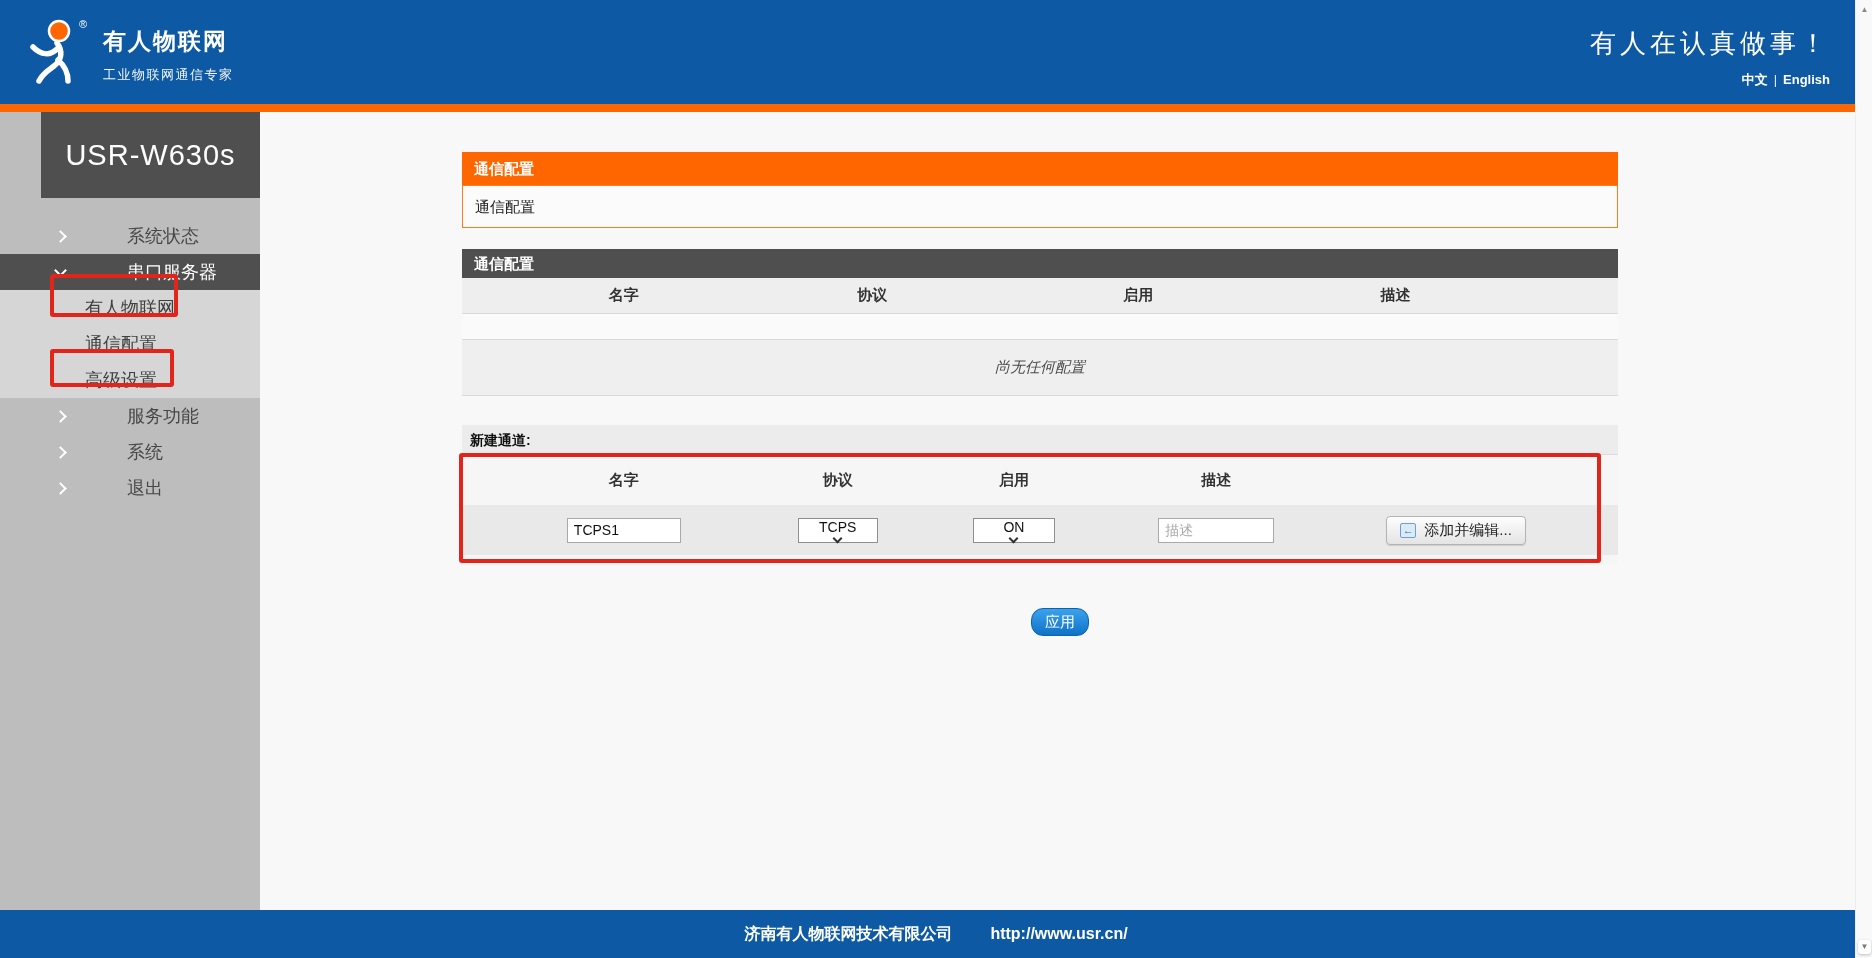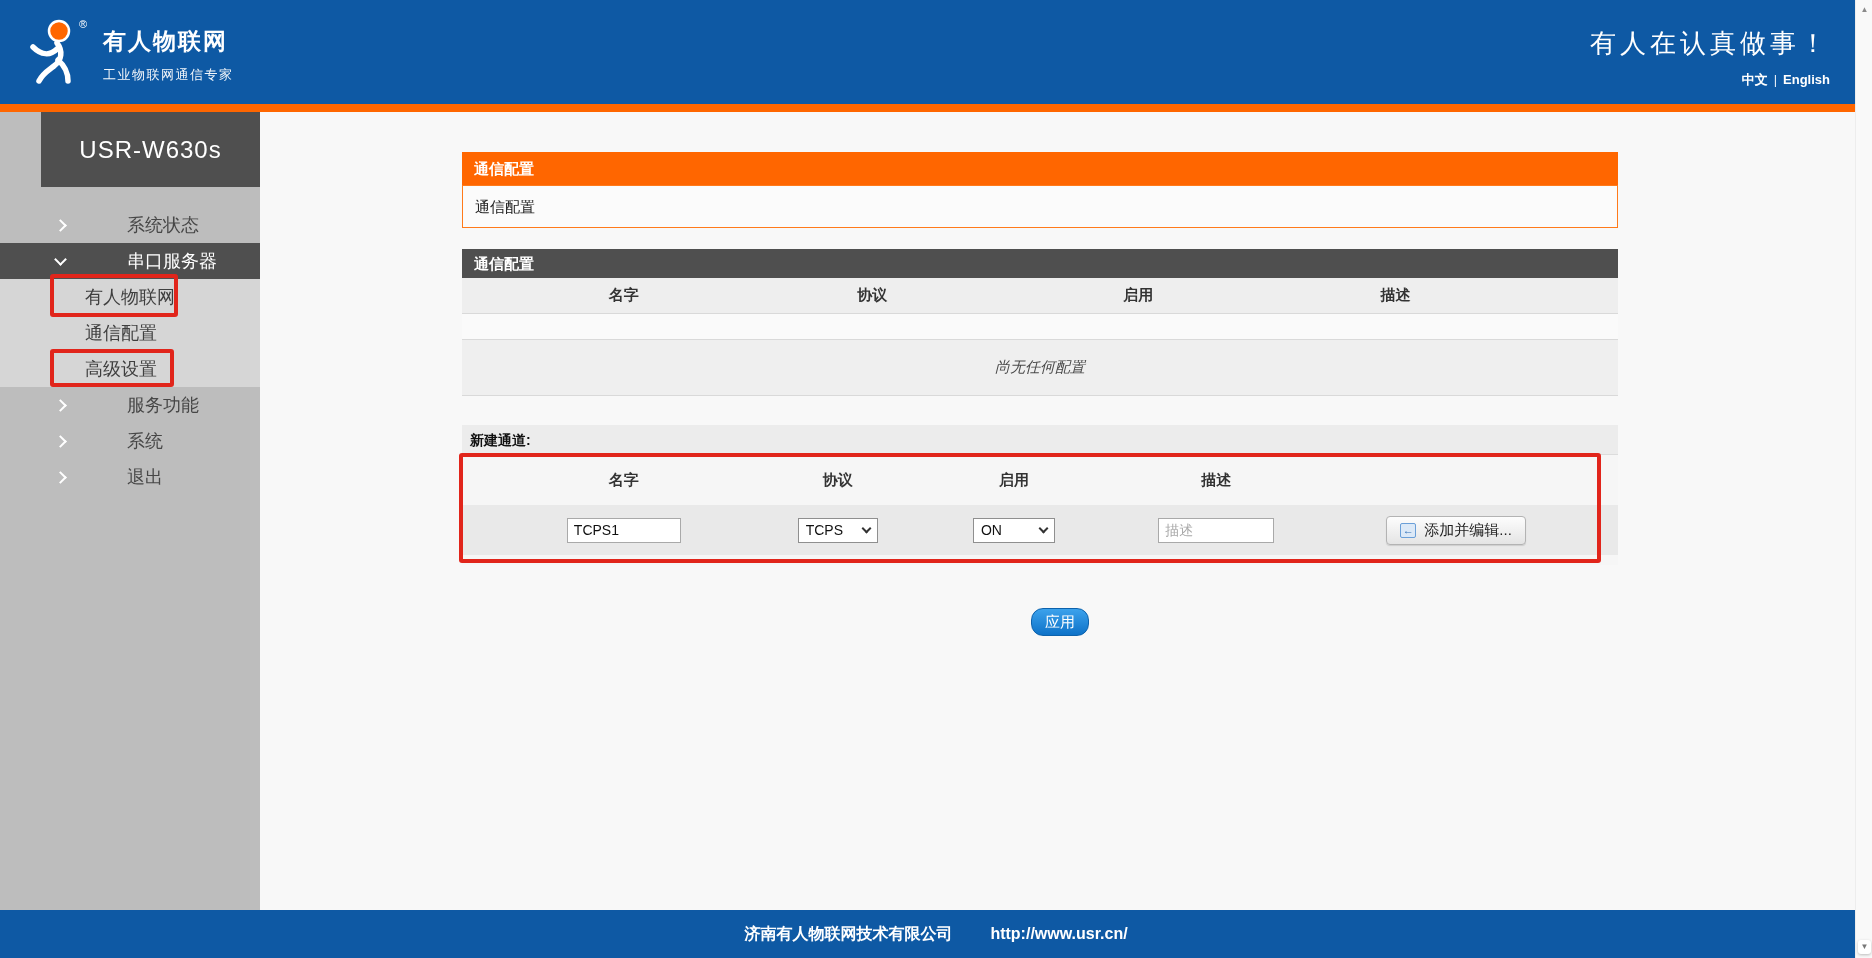--- a/index.html
+++ b/index.html
@@ -16,21 +16,21 @@
   .brand-title { font-size:23px; font-weight:bold; letter-spacing:2px; }
   .brand-sub { margin-top:9px; font-size:13px; letter-spacing:1.5px; opacity:.95; }
   .head-right { position:absolute; right:42px; top:0; height:104px; text-align:right; color:#fff; }
   .slogan { margin-top:26px; font-size:26px; letter-spacing:4px; }
   .langbar { margin-top:10px; font-size:13px; font-weight:bold; }
   .langbar span { cursor:pointer; }
   .lang-div { margin:0 6px; font-weight:normal; opacity:.9; }
 
   
   .sidebar { position:absolute; left:0; top:112px; width:260px; height:798px; background:#bdbdbd; }
-  .side-title { height:75px; background:#4f4f4f; color:#fff; font-size:24px;
+  .side-title { height:86px; background:#4f4f4f; color:#fff; font-size:29px;
                 display:flex; align-items:center; justify-content:center; letter-spacing:1px;margin-left:41px; }
   .menu { padding-top:20px; }
   .mi { height:36px; display:flex; align-items:center; padding-left:56px;
         font-size:18px; color:#474747; cursor:pointer;gap:45px; }
   .mi .chev { width:9px; height:9px; border-right:2px solid #fff; border-bottom:2px solid #fff;
               margin-right:17px; flex:0 0 auto; }
   .chev.right { transform:rotate(-45deg); }
   .chev.down  { transform:rotate(45deg); margin-top:-4px; }
   .mi.active { background:#4f4f4f; color:#fff; }
   .submenu { background:#d6d6d6; }
@@ -65,21 +65,21 @@
              font-size:15px; font-weight:bold; color:#333; }
   .p3-inputs { height:50px; background:#e9e9e9; }
   .p3-inputs > div { display:flex; align-items:center; justify-content:center; }
   .tin { height:25px; border:1px solid #a9a9a9; background:#fff; font-size:14px;
          padding:0 6px; font-family:"Liberation Sans","DejaVu Sans",sans-serif; color:#111; }
   .tin::placeholder { color:#a9a9a9; }
   .tin.name { width:114px; }
   .tin.desc { width:116px; }
   .sel { height:25px; background:#fff; border:1px solid #8f8f8f; display:flex;
          align-items:center; justify-content:space-between; padding:0 7px;
-         font-size:14px; color:#111; cursor:pointer; }
+         font-size:14px; color:#111; cursor:pointer;flex-direction:column; }
   .sel.protocol { width:80px; } .sel.enable { width:82px; }
   .sel .vchev { width:7px; height:7px; border-right:2px solid #333; border-bottom:2px solid #333;
                 transform:rotate(45deg); margin-top:-3px; }
   .p3-bottom { height:10px; background:#f6f6f6; }
   .add-btn { height:29px; padding:0 13px; border:1px solid #b3b3b3; border-radius:4px;
              background:linear-gradient(#fdfdfd,#e4e4e4); font-size:15px; color:#222;
              display:inline-flex; align-items:center; gap:8px; cursor:pointer;
              box-shadow:0 1px 1px rgba(0,0,0,.12); font-family:inherit; }
   .add-icon { width:16px; height:15px; border:1px solid #6a9fd8; background:#dce9f7;
               border-radius:2px; color:#2e6db4; font-size:11px; line-height:13px; text-align:center; }

